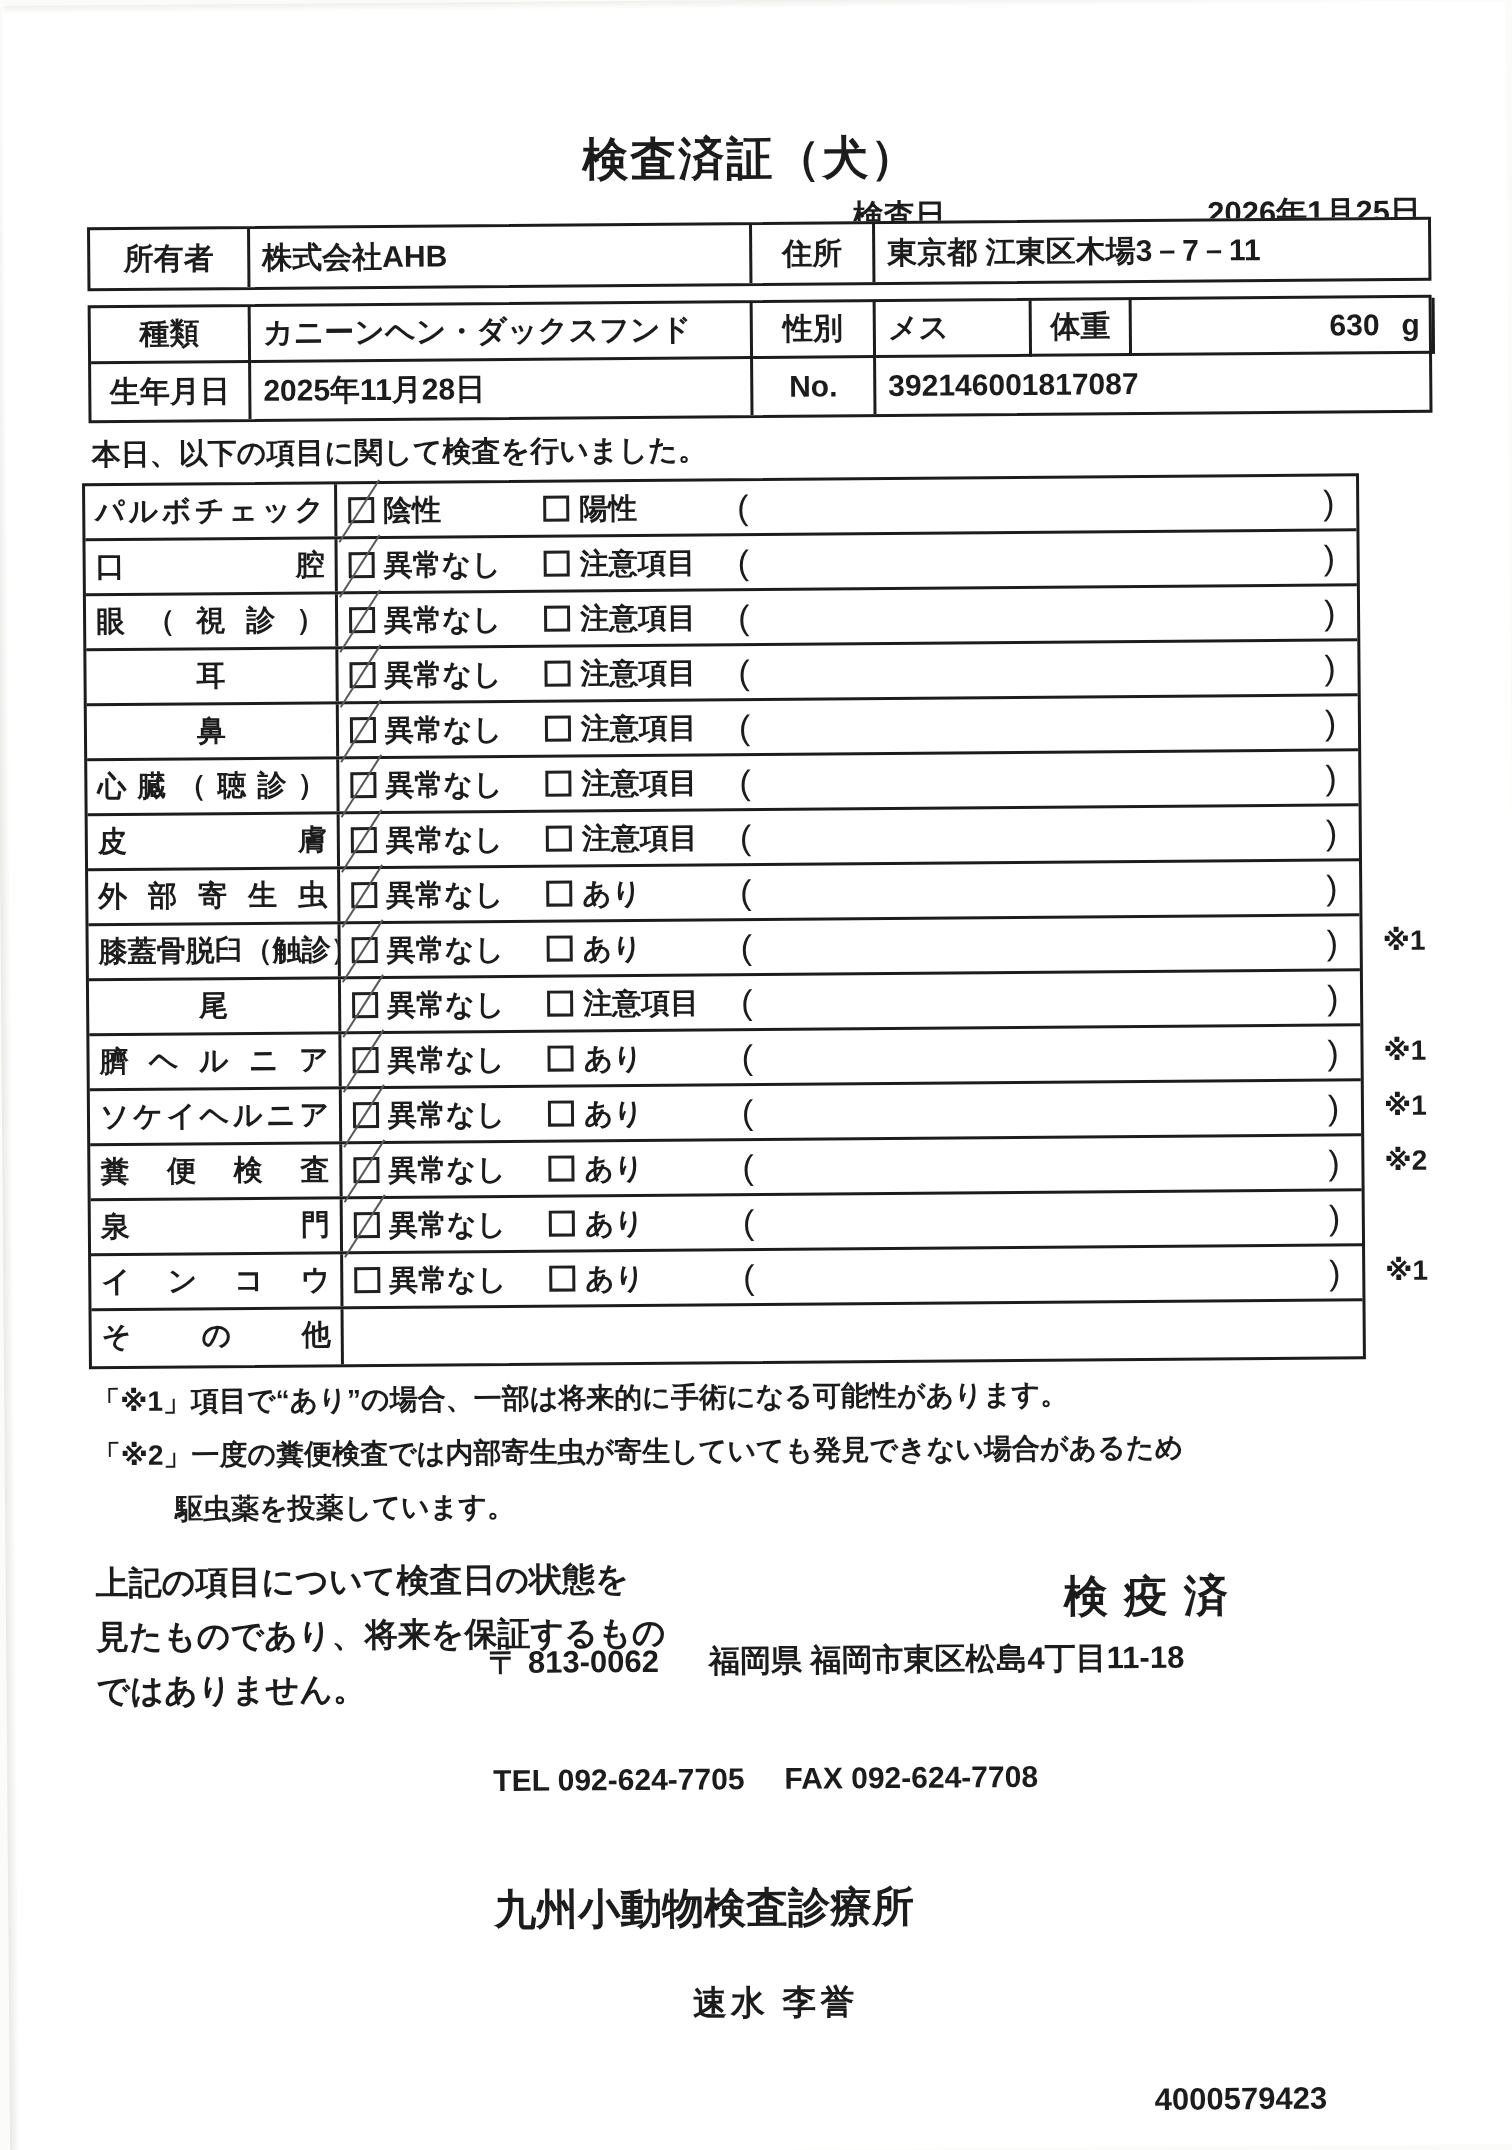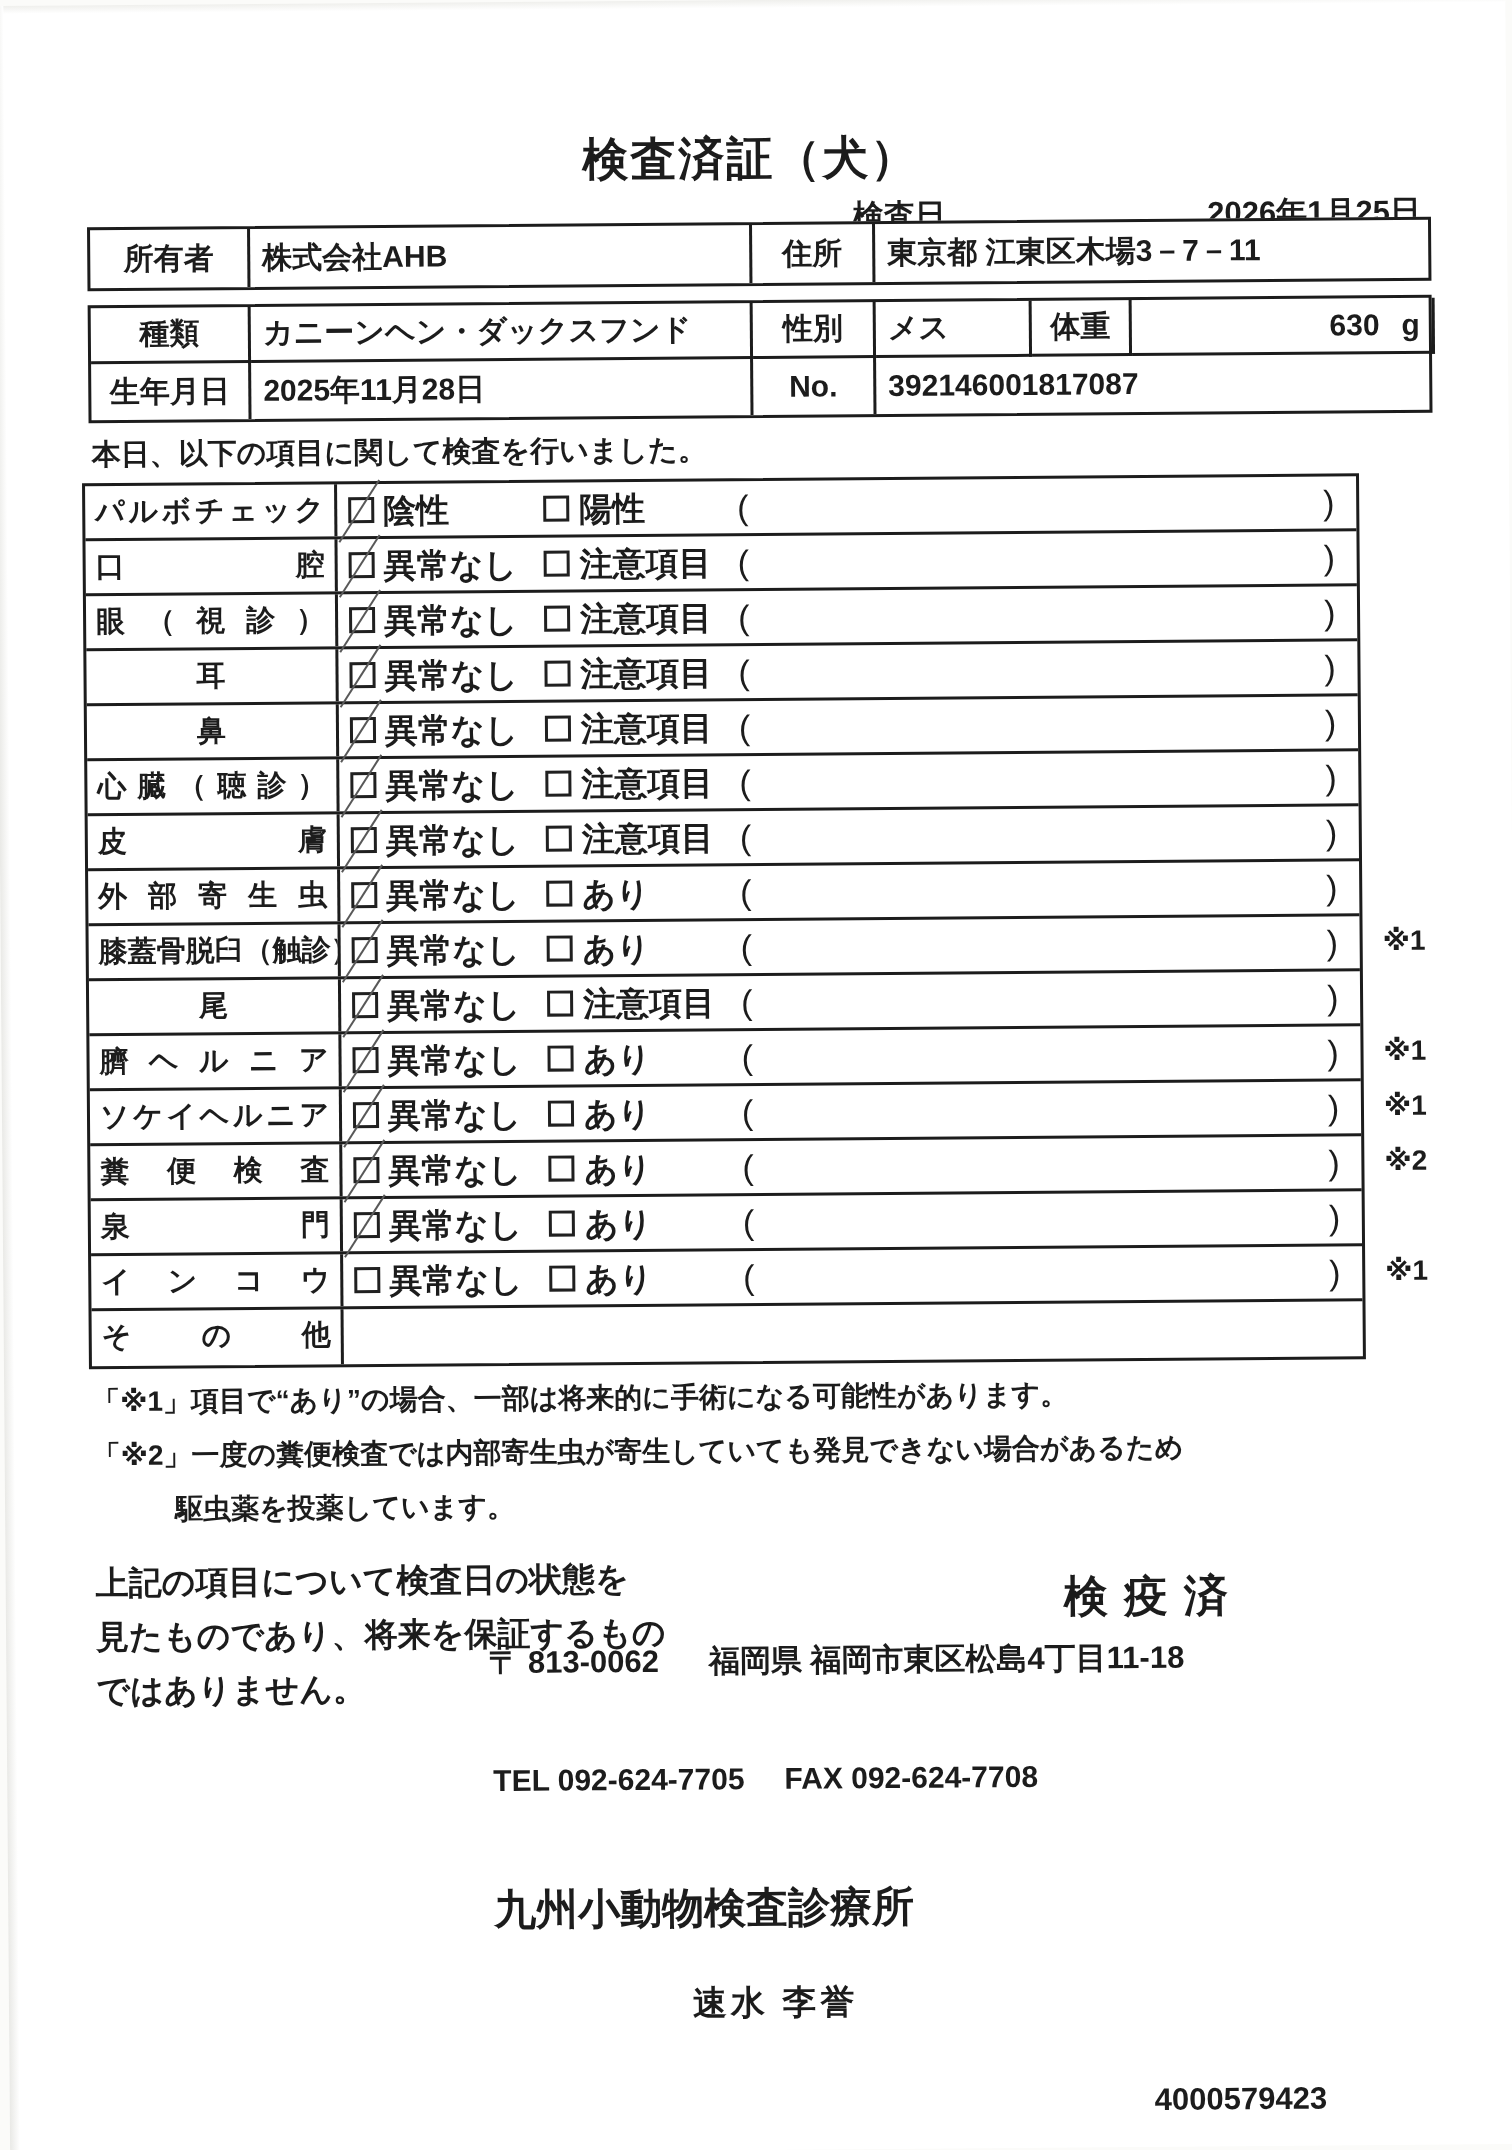--- a/index.html
+++ b/index.html
@@ -55,21 +55,21 @@
     border-right:3px solid #1c1c1c;box-sizing:border-box;
     padding:0 10px;font-size:29px;font-weight:600;line-height:50px;
     text-align:justify;text-align-last:justify;white-space:nowrap;overflow:hidden;
   }
   .iname.single{text-align:center;text-align-last:center;}
   .cb{
     position:absolute;top:13px;width:26px;height:26px;
     border:3px solid #202020;box-sizing:border-box;background:#fff;
   }
   .cb1{left:263px;} .cb2{left:458px;}
-  .ilbl{position:absolute;top:0;font-size:33px;font-weight:600;line-height:53px;white-space:nowrap;}
+  .ilbl{position:absolute;top:0;font-size:29px;font-weight:600;line-height:53px;white-space:nowrap;}
   .lbl1{left:298px;} .lbl2{left:494px;text-align:right;}
   .paren{position:absolute;top:0;font-size:34px;font-weight:500;line-height:52px;}
   .po{left:652px;} .pc{left:1238px;}
   .slash{
     position:absolute;width:0;height:74px;border-left:2px solid #585858;
     transform:rotate(33deg);transform-origin:50% 50%;top:-10px;
   }
   .s1{left:273px;} 
   .inote{position:absolute;left:1294px;top:8px;font-size:28px;font-weight:700;white-space:nowrap;}
   

